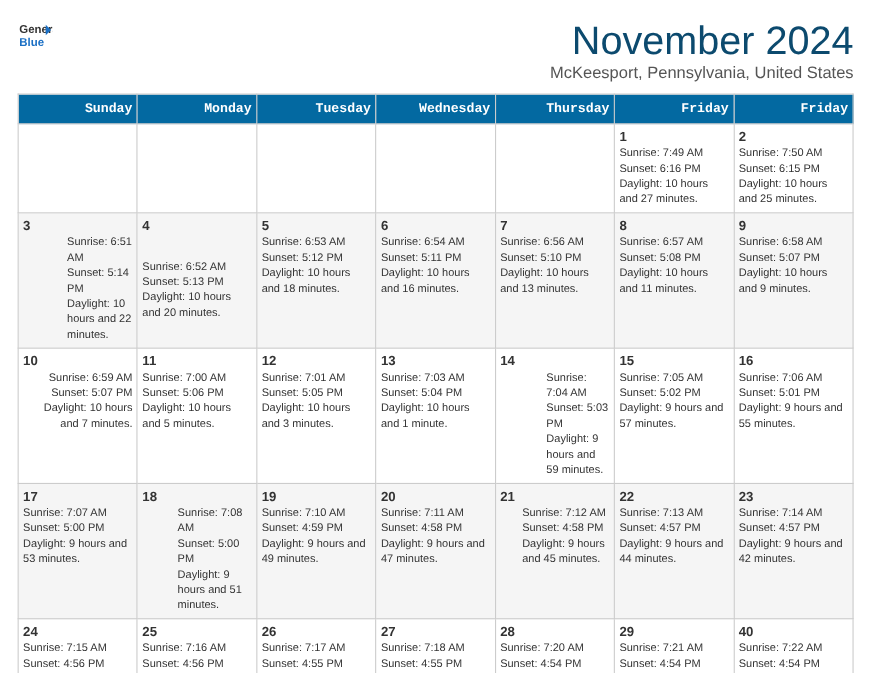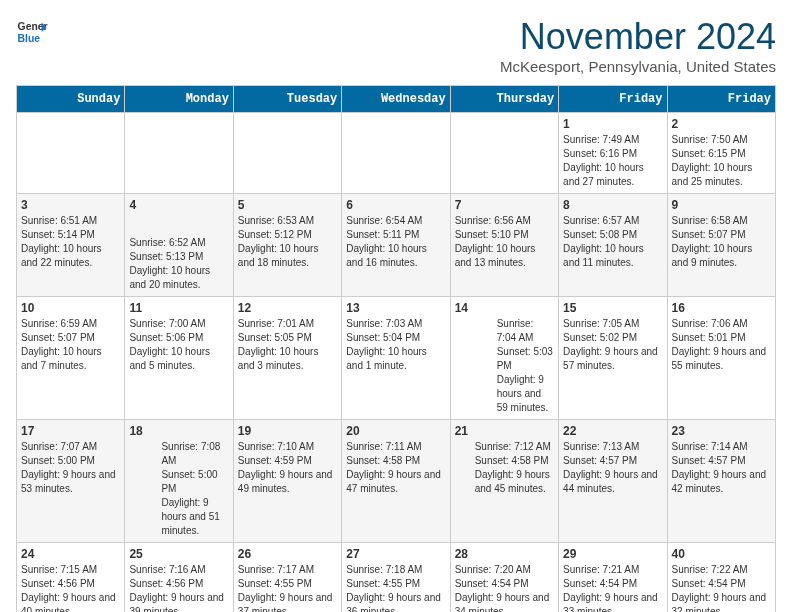--- a/index.html
+++ b/index.html
@@ -126,21 +126,21 @@
         <td>
           <span class="day-number">2</span>
           <div class="day-info" style="white-space: pre-line;">Sunrise: 7:50 AM
 Sunset: 6:15 PM
 Daylight: 10 hours and 25 minutes.</div>
         </td>
       </tr>
       <tr>
         <td>
           <span class="day-number">3</span>
-          <div class="day-info" style="white-space: pre-line;">Sunrise: 6:51 AM
+          <div class="day-info" style="white-space: pre-line; margin-left: 40px;">Sunrise: 6:51 AM
 Sunset: 5:14 PM
 Daylight: 10 hours and 22 minutes.</div>
         </td>
         <td>
           <span class="day-number">4</span>
           <div class="day-info" style="white-space: pre-line; margin-top: 24px;">Sunrise: 6:52 AM
 Sunset: 5:13 PM
 Daylight: 10 hours and 20 minutes.</div>
         </td>
         <td>
@@ -170,21 +170,21 @@
         <td>
           <span class="day-number">9</span>
           <div class="day-info" style="white-space: pre-line;">Sunrise: 6:58 AM
 Sunset: 5:07 PM
 Daylight: 10 hours and 9 minutes.</div>
         </td>
       </tr>
       <tr>
         <td>
           <span class="day-number">10</span>
-          <div class="day-info" style="white-space: pre-line;">Sunrise: 6:59 AM
+          <div class="day-info" style="white-space: pre-line; text-align: right;">Sunrise: 6:59 AM
 Sunset: 5:07 PM
 Daylight: 10 hours and 7 minutes.</div>
         </td>
         <td>
           <span class="day-number">11</span>
           <div class="day-info" style="white-space: pre-line;">Sunrise: 7:00 AM
 Sunset: 5:06 PM
 Daylight: 10 hours and 5 minutes.</div>
         </td>
         <td>

